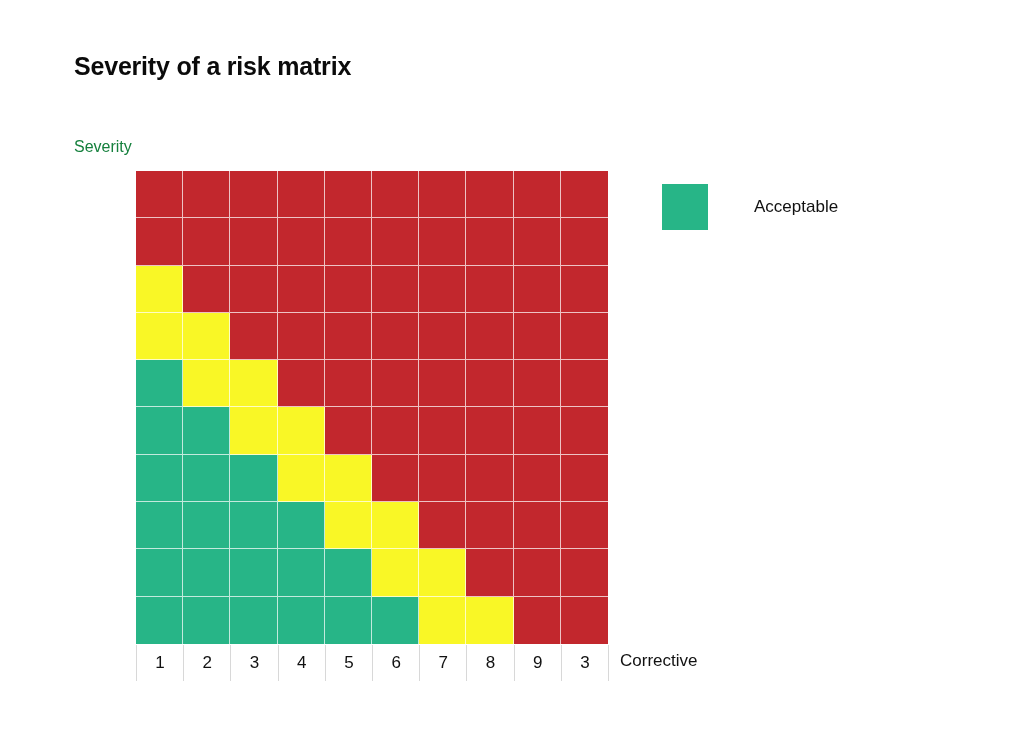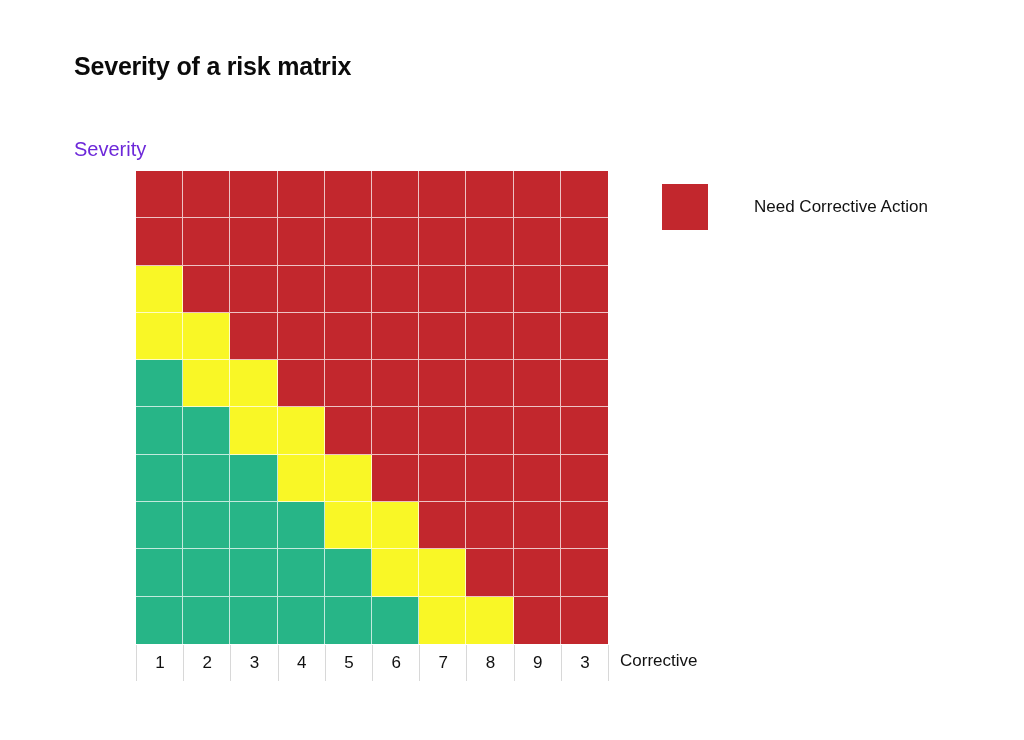--- a/index.html
+++ b/index.html
@@ -24,23 +24,23 @@
     font-weight: bold;
     letter-spacing: -0.2px;
     color: #0b0b0b;
     white-space: nowrap;
   }
 
   #y-axis-title {
     position: absolute;
     left: 74px;
     top: 138px;
-    font-size: 20px;
+    font-size: 16px;
     font-weight: normal;
-    color: #6d28d9;
+    color: #15803d;
     white-space: nowrap;
   }
 
   
   #plot {
     position: absolute;
     left: 136px;
     top: 171px;
     width: 472px;
     height: 473px;
@@ -251,16 +251,16 @@
     <div class="x-tick">7</div>
     <div class="x-tick">8</div>
     <div class="x-tick">9</div>
     <div class="x-tick">3</div>
   </div>
 <div id="x-axis-end-rule"></div>
 <div id="x-axis-title">Corrective</div>
 
 <div id="legend">
     <div class="legend-row">
-      <div class="legend-swatch" style="background: rgb(194, 39, 45);"></div>
-      <div class="legend-label">Need Corrective Action</div>
+      <div class="legend-swatch" style="background: rgb(39, 181, 135);"></div>
+      <div class="legend-label">Acceptable</div>
     </div>
   </div>
 
 </body></html>

